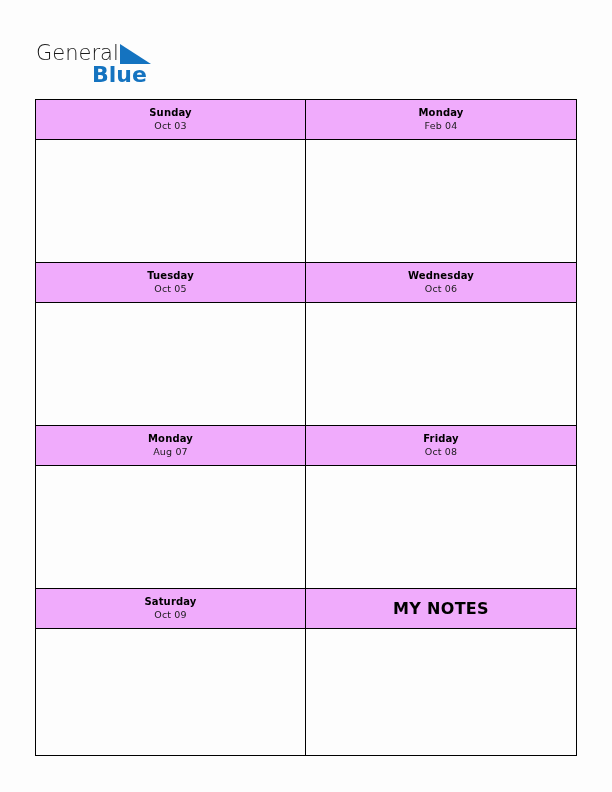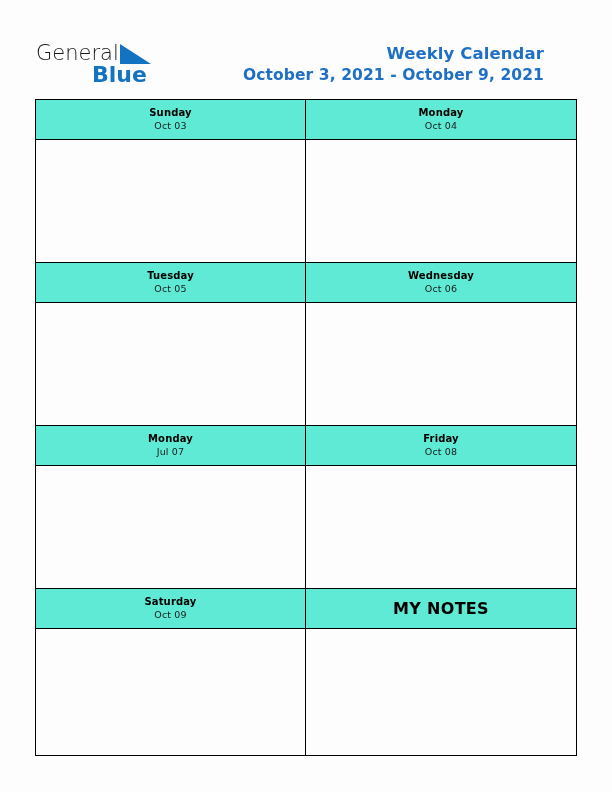--- a/index.html
+++ b/index.html
@@ -105,21 +105,21 @@
     border: 1.4px solid #000000;
     padding: 0;
     margin: 0;
     vertical-align: top;
   }
   .calendar col.c1 { width: 270px; }
   .calendar col.c2 { width: 271px; }
 
   .hdr-row td {
     height: 34px;
-    background: #5eead4;
+    background: #f0abfc;
     text-align: center;
     vertical-align: middle;
     padding: 2px 0 3px 0;
   }
   .body-row td {
     height: 122px;
     background: #fdfdfd;
   }
   .body-row.last td {
     height: 126px;
@@ -166,42 +166,38 @@
   <div class="logo">
     <div class="logo-row1">
       <span class="logo-general">General</span>
       <svg class="logo-triangle" viewBox="0 0 31 20">
         <polygon points="0,0 31,20 0,20" fill="#1473c0"></polygon>
       </svg>
     </div>
     <span class="logo-blue">Blue</span>
   </div>
 
-  <div class="title-block">
-    <div class="cal-title">Weekly Calendar</div>
-    <div class="cal-range">October 3, 2021 - October 9, 2021</div>
-  </div>
 
 </div>
 
 <table class="calendar">
   <colgroup>
     <col class="c1">
     <col class="c2">
   </colgroup>
   <tbody>
 
     <tr class="hdr-row">
       <td>
         <span class="day-name">Sunday</span>
         <span class="day-date">Oct 03</span>
       </td>
       <td>
         <span class="day-name">Monday</span>
-        <span class="day-date">Oct 04</span>
+        <span class="day-date">Feb 04</span>
       </td>
     </tr>
     <tr class="body-row">
       <td>
         <div class="cell-content"></div>
       </td>
       <td>
         <div class="cell-content"></div>
       </td>
     </tr>
@@ -221,21 +217,21 @@
         <div class="cell-content"></div>
       </td>
       <td>
         <div class="cell-content"></div>
       </td>
     </tr>
 
     <tr class="hdr-row">
       <td>
         <span class="day-name">Monday</span>
-        <span class="day-date">Jul 07</span>
+        <span class="day-date">Aug 07</span>
       </td>
       <td>
         <span class="day-name">Friday</span>
         <span class="day-date">Oct 08</span>
       </td>
     </tr>
     <tr class="body-row">
       <td>
         <div class="cell-content"></div>
       </td>

